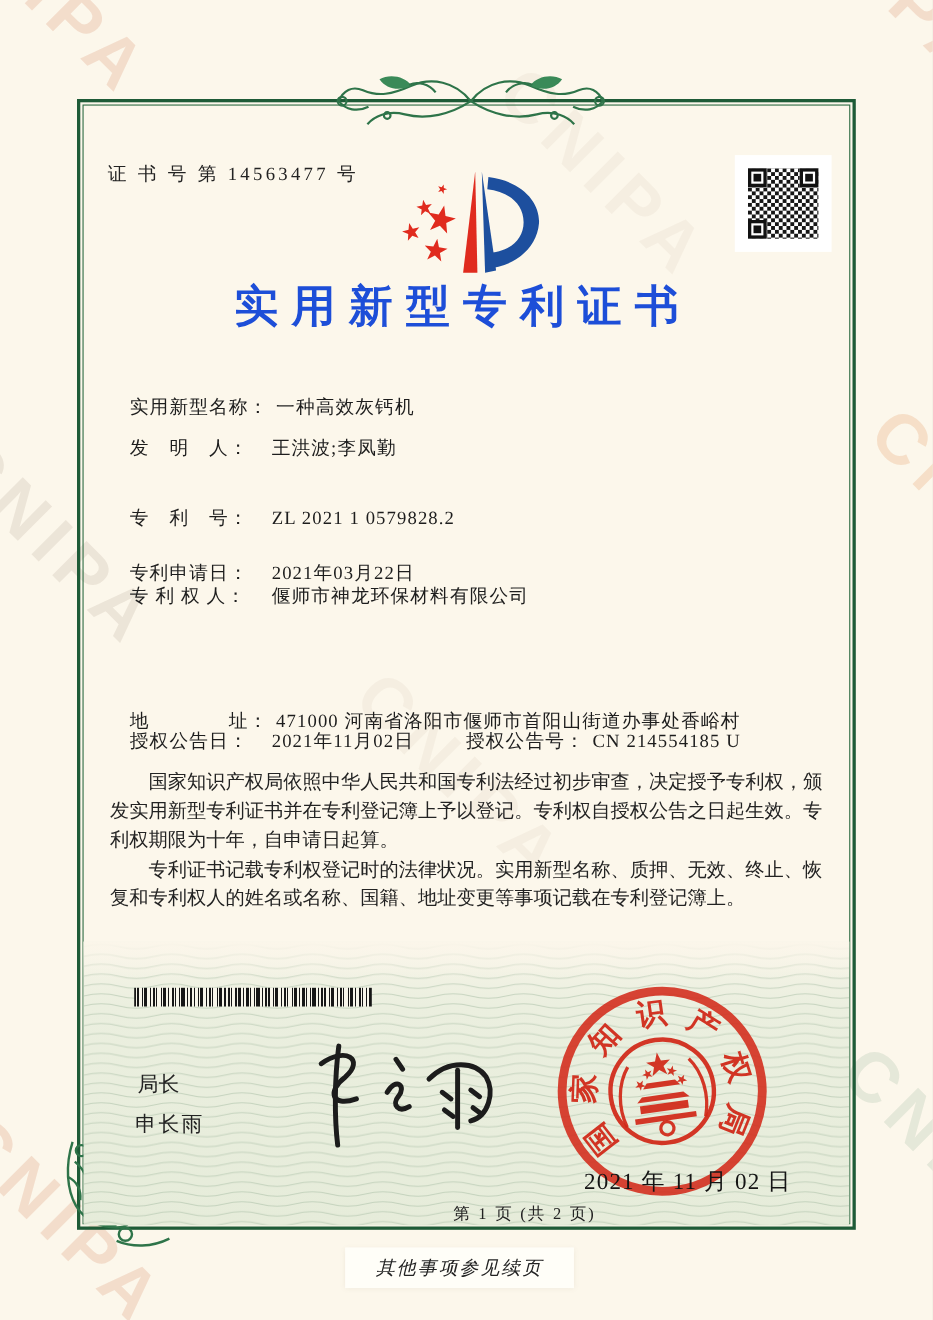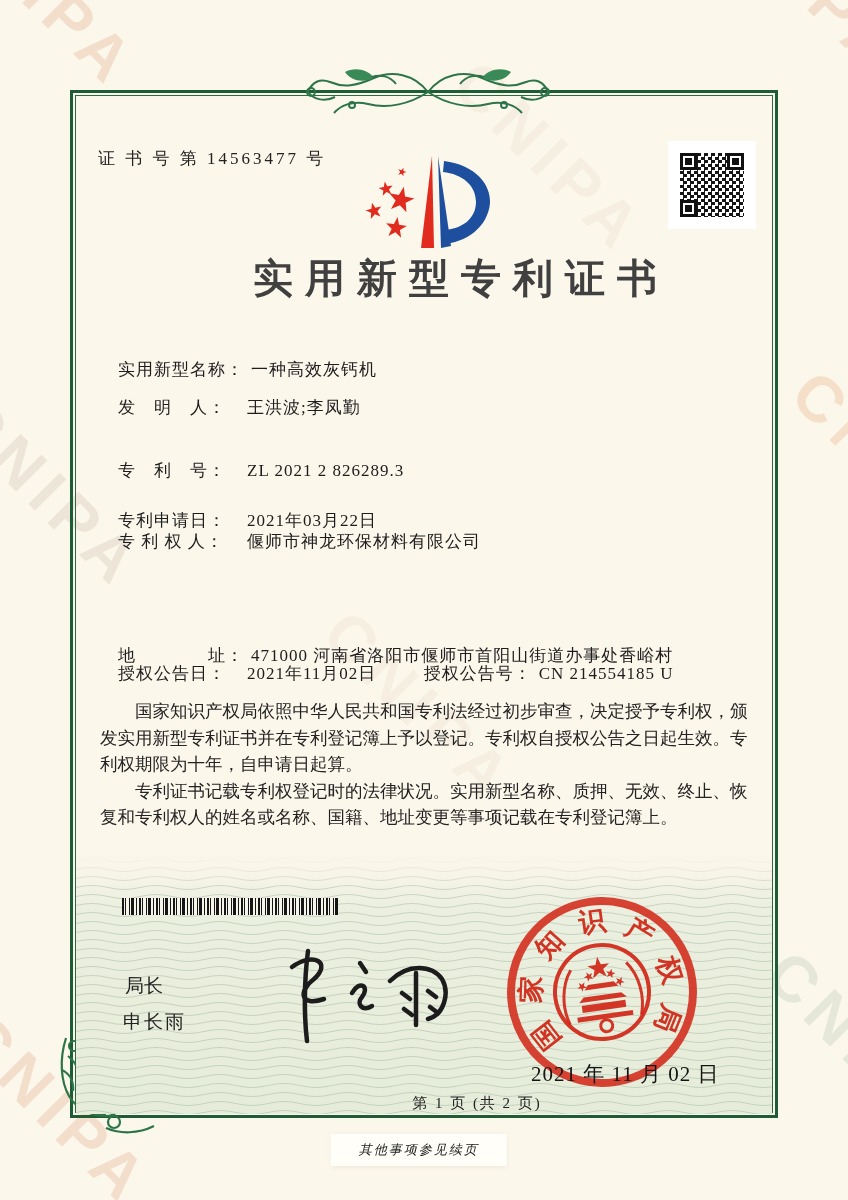--- a/index.html
+++ b/index.html
@@ -19,21 +19,21 @@
   .orn{position:absolute;pointer-events:none;}
   
   .cert-no{position:absolute;left:98px;top:147px;font-size:17px;letter-spacing:3px;color:#222;}
   .logo{position:absolute;left:358px;top:143px;}
   .qrbox{position:absolute;left:668px;top:141px;width:88px;height:88px;background:#fff;}
   .qr{position:absolute;inset:12px;background:repeating-conic-gradient(#161616 0 25%,#fff 0 50%);background-size:7px 7px;}
   .fin{position:absolute;width:17px;height:17px;border:3px solid #111;background:#fff;box-sizing:border-box;}
   .fin::after{content:"";position:absolute;inset:2px;background:#111;}
   .fin.tl{left:0;top:0;} .fin.tr{right:0;top:0;} .fin.bl{left:0;bottom:0;}
   .title{position:absolute;left:70px;top:251px;width:702px;text-align:center;
-         font-size:40px;font-weight:700;letter-spacing:12px;color:#404040;padding-left:40px;}
+         font-size:40px;font-weight:700;letter-spacing:12px;color:#1d4ed8;}
   
   .row{position:absolute;left:118px;font-size:17px;letter-spacing:1px;white-space:nowrap;color:#1d1d1d;}
   .row .lab{display:inline-block;min-width:122px;}
   .row .val{margin-left:7px;}
   .row .lab2{margin-left:42px;}
   
   .paras{position:absolute;left:100px;top:698px;width:648px;font-size:17.5px;line-height:26.5px;
          color:#232323;font-family:"DejaVu Serif",serif;}
   .paras p{margin:0;text-indent:2em;}
   
@@ -53,21 +53,21 @@
   .seal{position:absolute;left:507px;top:897px;width:190px;height:190px;transform:rotate(-8deg);}
   .seal-ring{position:absolute;inset:0;border:8px solid rgba(211,42,26,.88);border-radius:50%;}
   .seal-char{position:absolute;left:50%;top:50%;width:30px;height:30px;margin:-15px 0 0 -15px;
              text-align:center;line-height:30px;font-size:27px;font-weight:700;
              color:rgba(208,38,22,.93);font-family:"Liberation Serif",serif;}
   .emblem{position:absolute;left:50%;top:50%;margin:-52px 0 0 -52px;}
   .seal-date{position:absolute;left:531px;top:1036px;font-size:21px;letter-spacing:1px;color:#141414;z-index:5;margin-top:24px;}
   
   .pageno{position:absolute;left:70px;top:1094px;width:814px;text-align:center;font-size:15px;letter-spacing:2px;color:#222;}
   .cont{position:absolute;left:50%;top:1134px;transform:translateX(-53%);background:#fffef8;
-        padding:7px 28px;font-size:13px;letter-spacing:2px;color:#222;font-style:italic;
+        padding:7px 28px;font-size:17px;letter-spacing:2px;color:#222;font-style:italic;
         font-family:Liberation Sans, sans-serif;box-shadow:0 1px 5px rgba(120,110,90,.10);}
 </style>
 </head>
 <body>
 
 <div class="page">
 
   <span class="wm wm-pink" style="left:-78px;top:-46px;">CNIPA</span>
   <span class="wm wm-pink" style="left:688px;top:-58px;">CNIPA</span>
   <span class="wm wm-faint" style="left:430px;top:120px;">CNIPA</span>
@@ -131,21 +131,21 @@
 
   <div class="title">实用新型专利证书</div>
 
   <div class="row" style="top:358px;">
     <span class="lab">实用新型名称：</span><span class="val">一种高效灰钙机</span>
   </div>
   <div class="row" style="top:396px;">
     <span class="lab">发　明　人：</span><span class="val">王洪波;李凤勤</span>
   </div>
   <div class="row" style="top:459px;">
-    <span class="lab">专　利　号：</span><span class="val">ZL 2021 2 826289.3</span>
+    <span class="lab">专　利　号：</span><span class="val">ZL 2021 1 0579828.2</span>
   </div>
   <div class="row" style="top:509px;">
     <span class="lab">专利申请日：</span><span class="val">2021年03月22日</span>
   </div>
   <div class="row" style="top:530px;">
     <span class="lab">专 利 权 人：</span><span class="val">偃师市神龙环保材料有限公司</span>
   </div>
   <div class="row" style="top:644px;">
     <span class="lab">地　　　　址：</span><span class="val">471000 河南省洛阳市偃师市首阳山街道办事处香峪村</span>
   </div>

